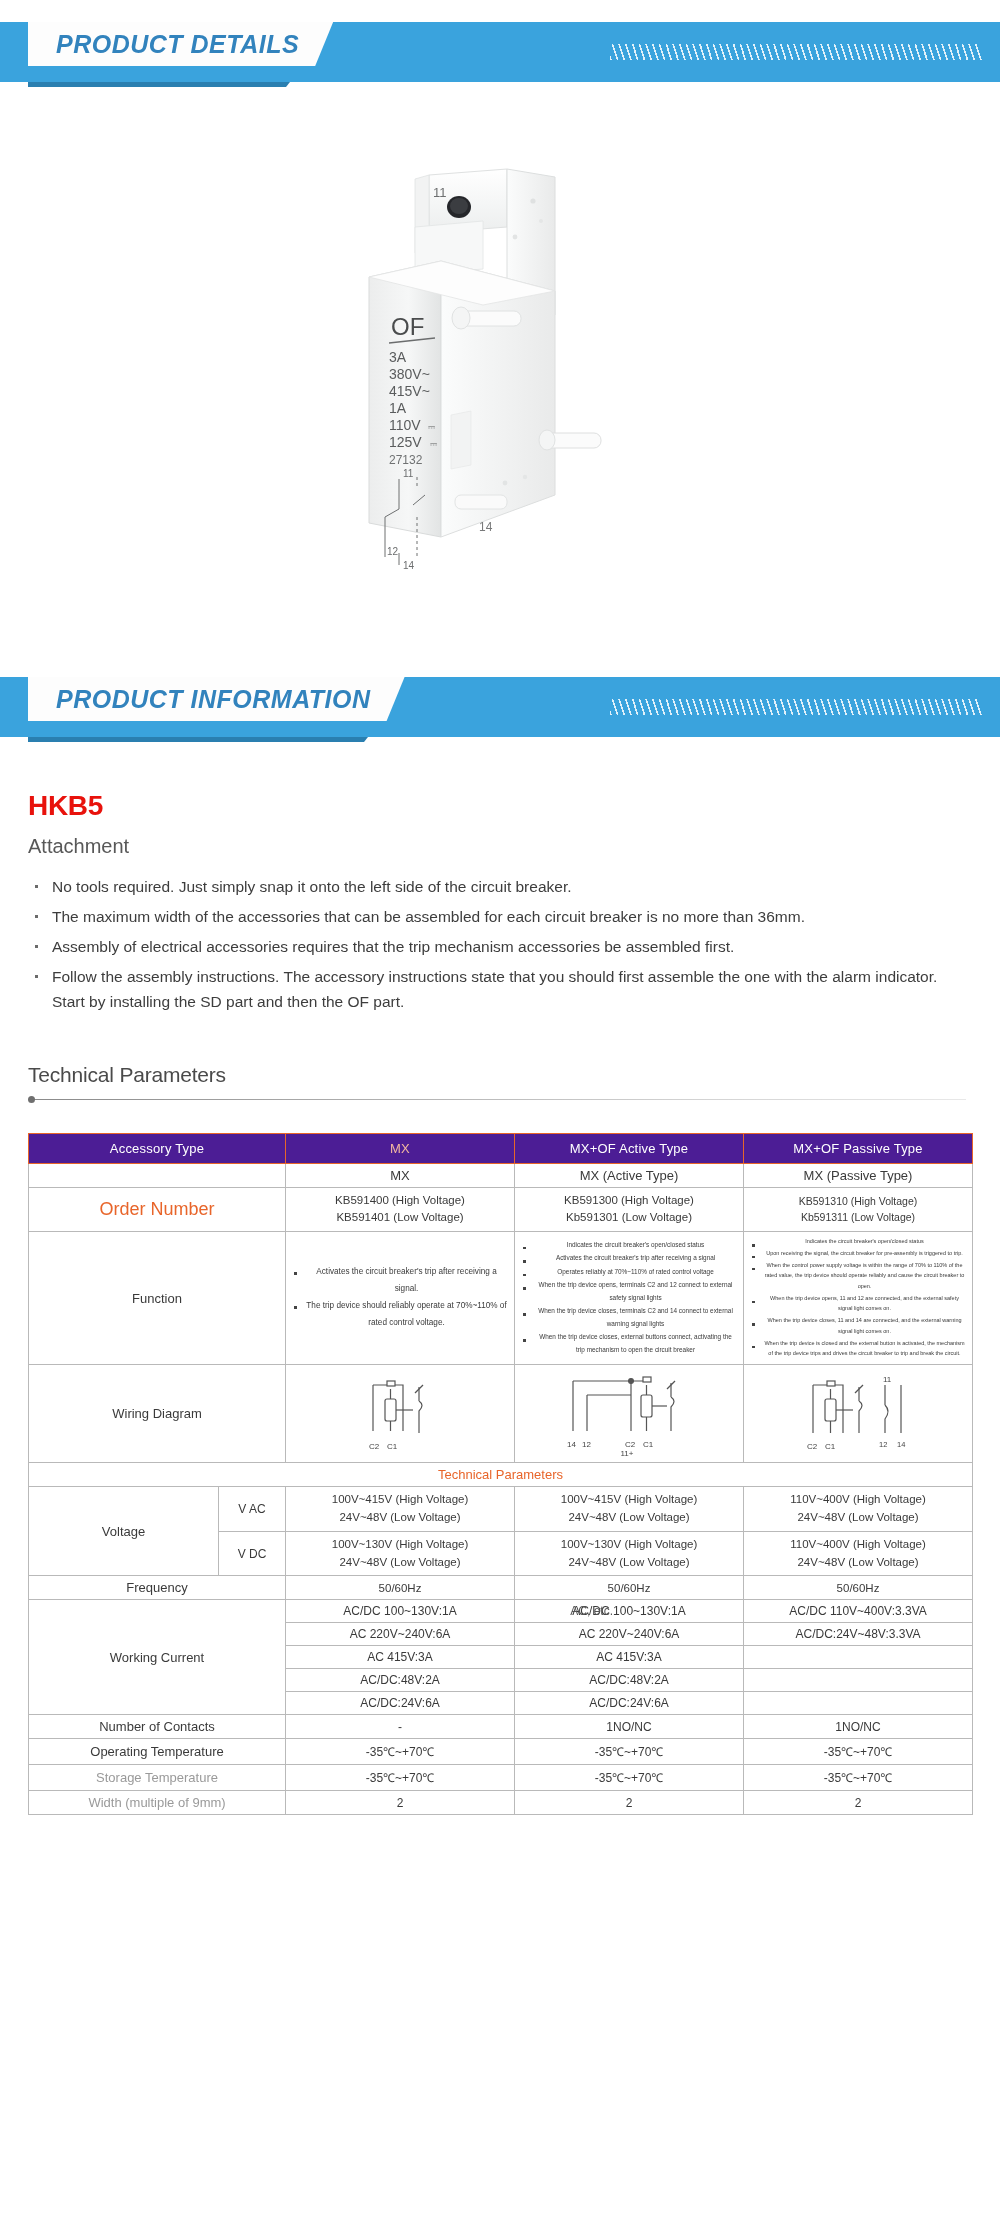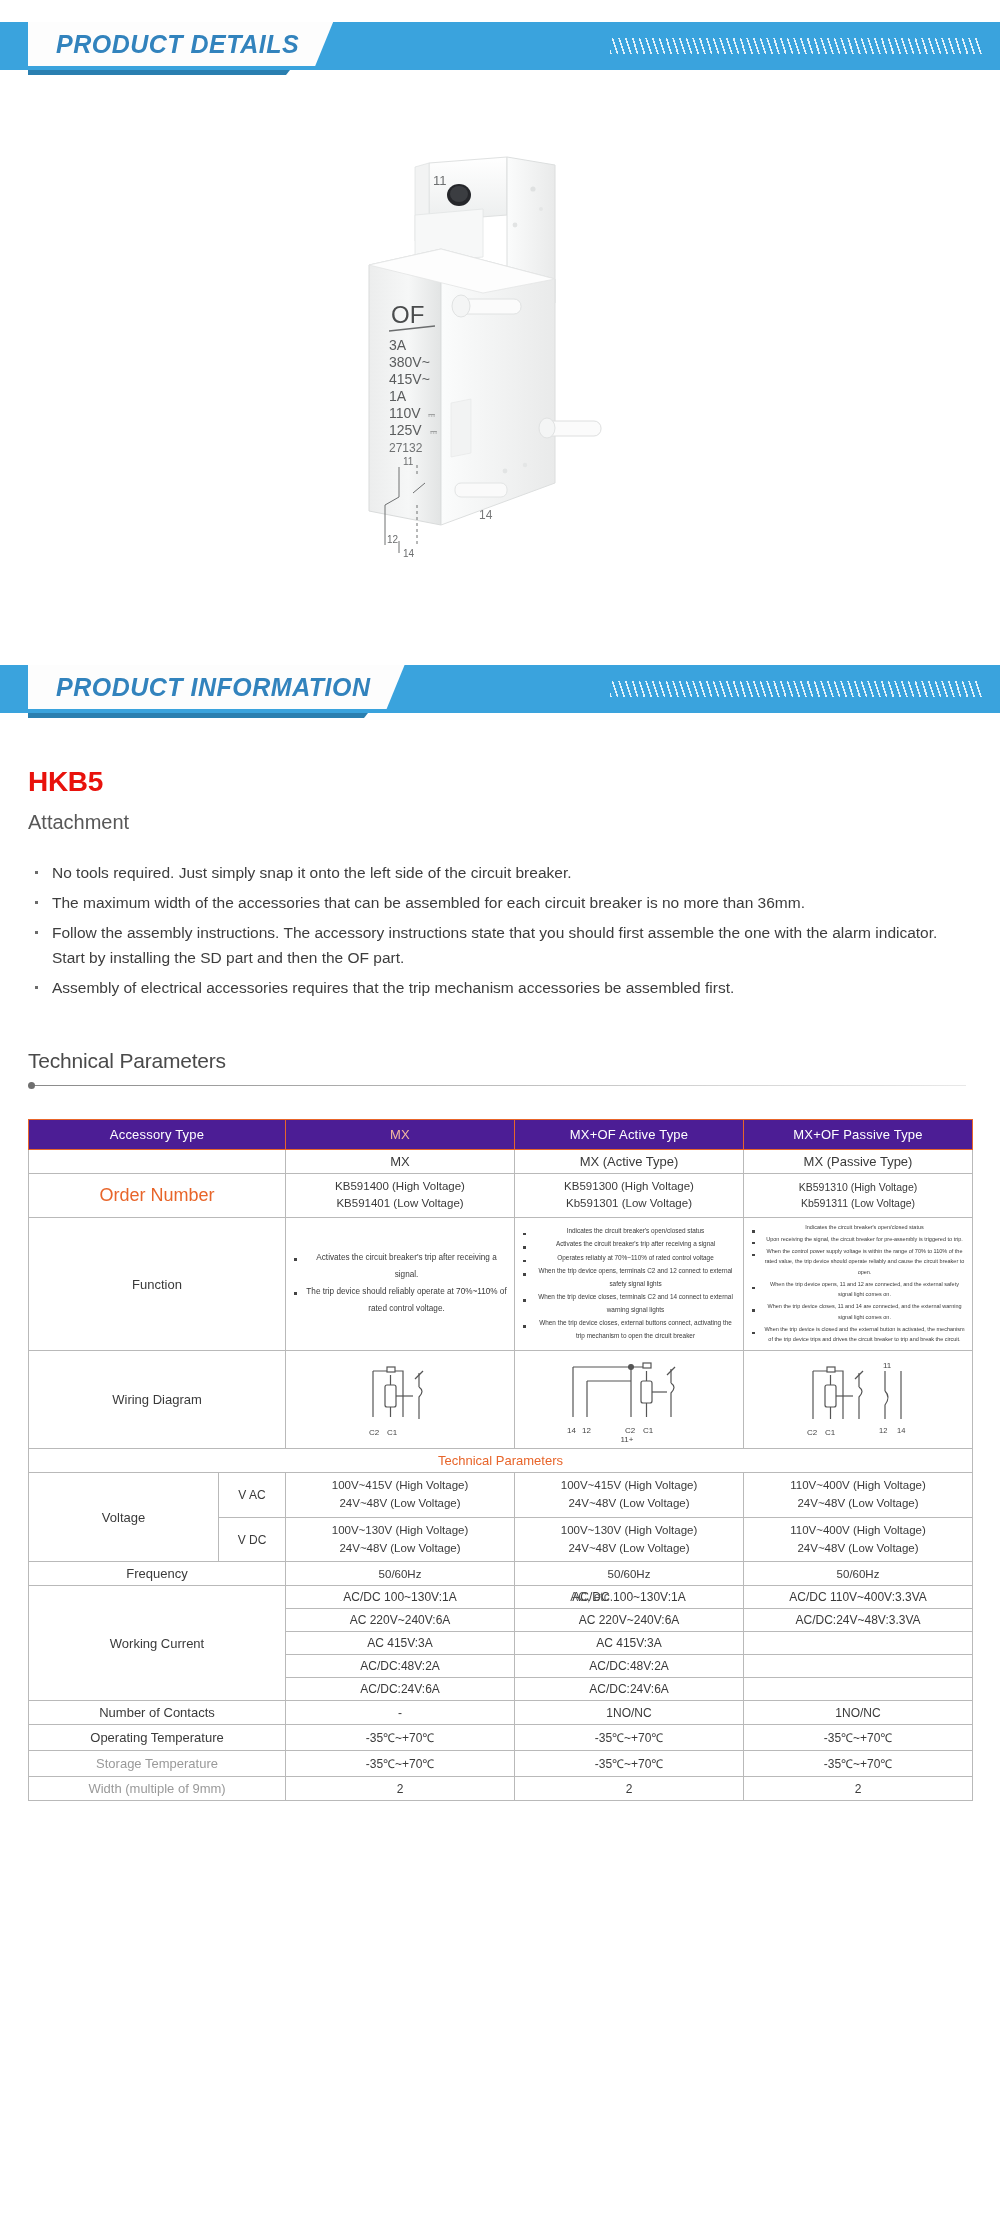--- a/index.html
+++ b/index.html
@@ -8,21 +8,21 @@
     background: #ffffff;
     font-family: "Liberation Sans", sans-serif;
     color: #3b3b3b;
     -webkit-font-smoothing: antialiased;
   }
   .page { width: 1000px; position: relative; }
 
   
   .banner {
     position: relative;
-    height: 48px;
+    height: 60px;
     background: #3aa3dd;
     margin-top: 22px;
     overflow: hidden;
   }
   .banner-plate {
     position: absolute;
     left: 28px; top: 0;
     height: 44px;
     background: #fdfdfd;
     display: flex;
@@ -109,21 +109,21 @@
   }
   .sec-rule::after {
     content: "";
     position: absolute;
     left: 0; top: 0;
     width: 7px; height: 7px;
     border-radius: 50%;
     background: #6f6f6f;
   }
 
-  ul.bullets { list-style: none; margin-top: 26px; }
+  ul.bullets { list-style: none; margin-top: 16px; }
   ul.bullets li {
     position: relative;
     padding-left: 24px;
     font-size: 15.5px;
     line-height: 1.62;
     color: #3d3d3d;
     margin-bottom: 5px;
     max-width: 925px;
   }
   ul.bullets li::before {
@@ -311,22 +311,22 @@
 
   <div class="info-body">
 
     <div class="model">HKB5</div>
     <div class="model-sub">Attachment</div>
 
 
     <ul class="bullets">
       <li>No tools required. Just simply snap it onto the left side of the circuit breaker.</li>
       <li>The maximum width of the accessories that can be assembled for each circuit breaker is no more than 36mm.</li>
+      <li>Assembly of electrical accessories requires that the trip mechanism accessories be assembled first.</li>
       <li>Follow the assembly instructions. The accessory instructions state that you should first assemble the one with the alarm indicator. Start by installing the SD part and then the OF part.</li>
-      <li>Assembly of electrical accessories requires that the trip mechanism accessories be assembled first.</li>
     </ul>
 
     <div class="sec-head" style="margin-top:48px;">
       <h2>Technical Parameters</h2>
       <div class="sec-rule"></div>
     </div>
 
     <div class="tp-wrap">
     <table class="tp">
       <colgroup>

